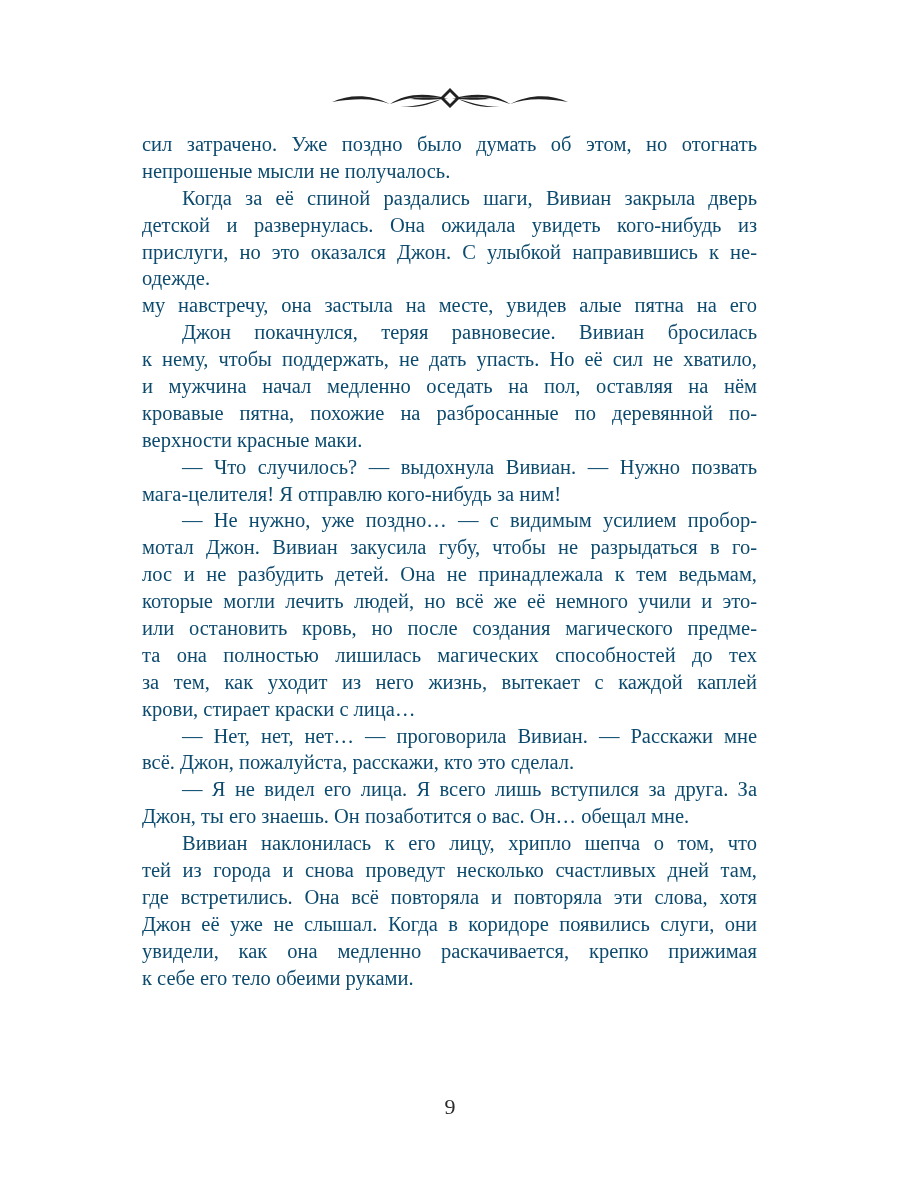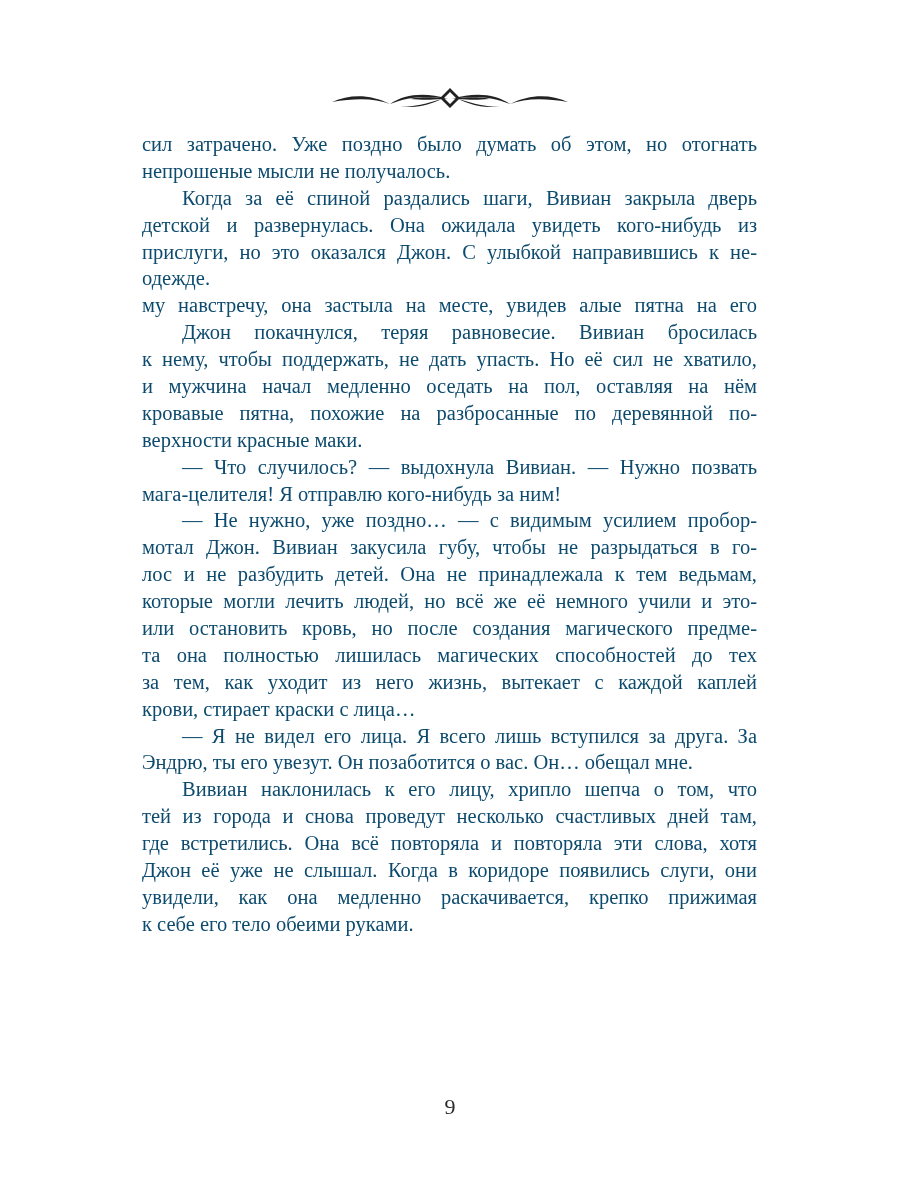--- a/index.html
+++ b/index.html
@@ -62,22 +62,26 @@
       <span class="line indent">— Не нужно, уже поздно… — с видимым усилием пробор-</span>
       <span class="line">мотал Джон. Вивиан закусила губу, чтобы не разрыдаться в го-</span>
       <span class="line">лос и не разбудить детей. Она не принадлежала к тем ведьмам,</span>
       <span class="line">которые могли лечить людей, но всё же её немного учили и это-</span>
       <span class="line">или остановить кровь, но после создания магического предме-</span>
       <span class="line">та она полностью лишилась магических способностей до тех</span>
       <span class="line">за тем, как уходит из него жизнь, вытекает с каждой каплей</span>
       <span class="line last">крови, стирает краски с лица…</span>
     </div>
     <div>
+      <span class="line indent">— Нет, нет, нет… — проговорила Вивиан. — Расскажи мне</span>
+      <span class="line last">всё. Джон, пожалуйста, расскажи, кто это сделал.</span>
+    </div>
+    <div>
       <span class="line indent">— Я не видел его лица. Я всего лишь вступился за друга. За</span>
-      <span class="line last">Эндрю, ты его увезут. Он позаботится о вас. Он… обещал мне.</span>
+      <span class="line last">Джон, ты его знаешь. Он позаботится о вас. Он… обещал мне.</span>
     </div>
     <div>
       <span class="line indent">Вивиан наклонилась к его лицу, хрипло шепча о том, что</span>
       <span class="line">тей из города и снова проведут несколько счастливых дней там,</span>
       <span class="line">где встретились. Она всё повторяла и повторяла эти слова, хотя</span>
       <span class="line">Джон её уже не слышал. Когда в коридоре появились слуги, они</span>
       <span class="line">увидели, как она медленно раскачивается, крепко прижимая</span>
       <span class="line last">к себе его тело обеими руками.</span>
     </div>
   </div>

